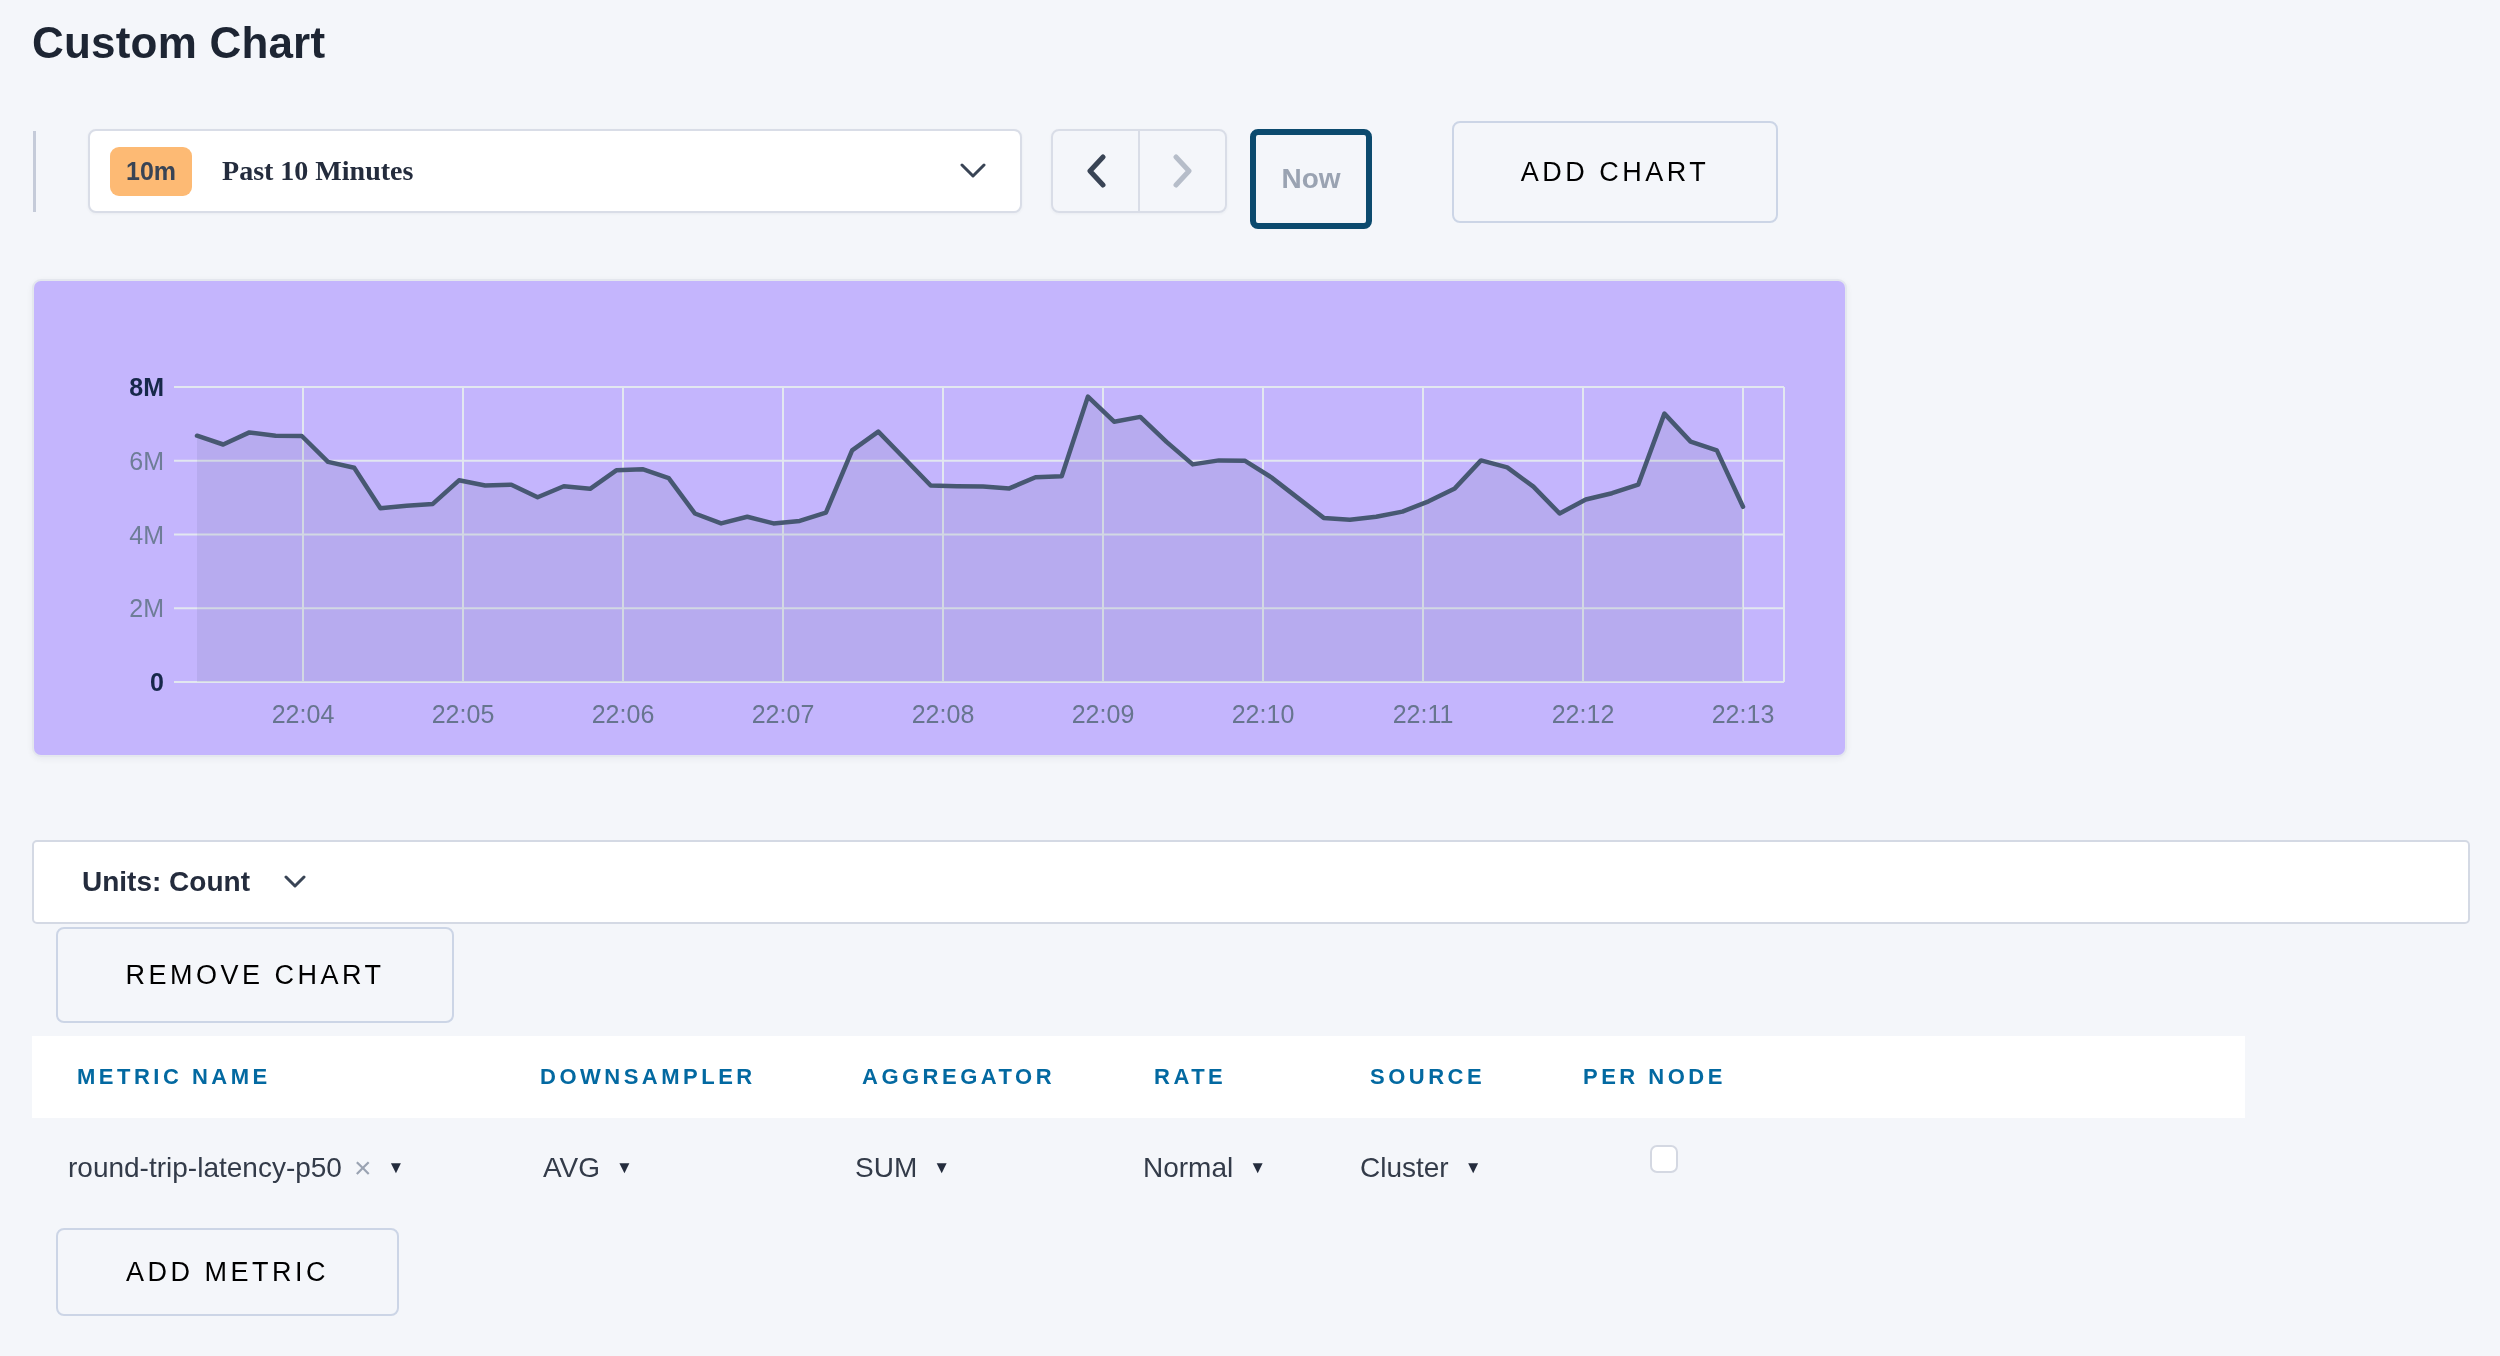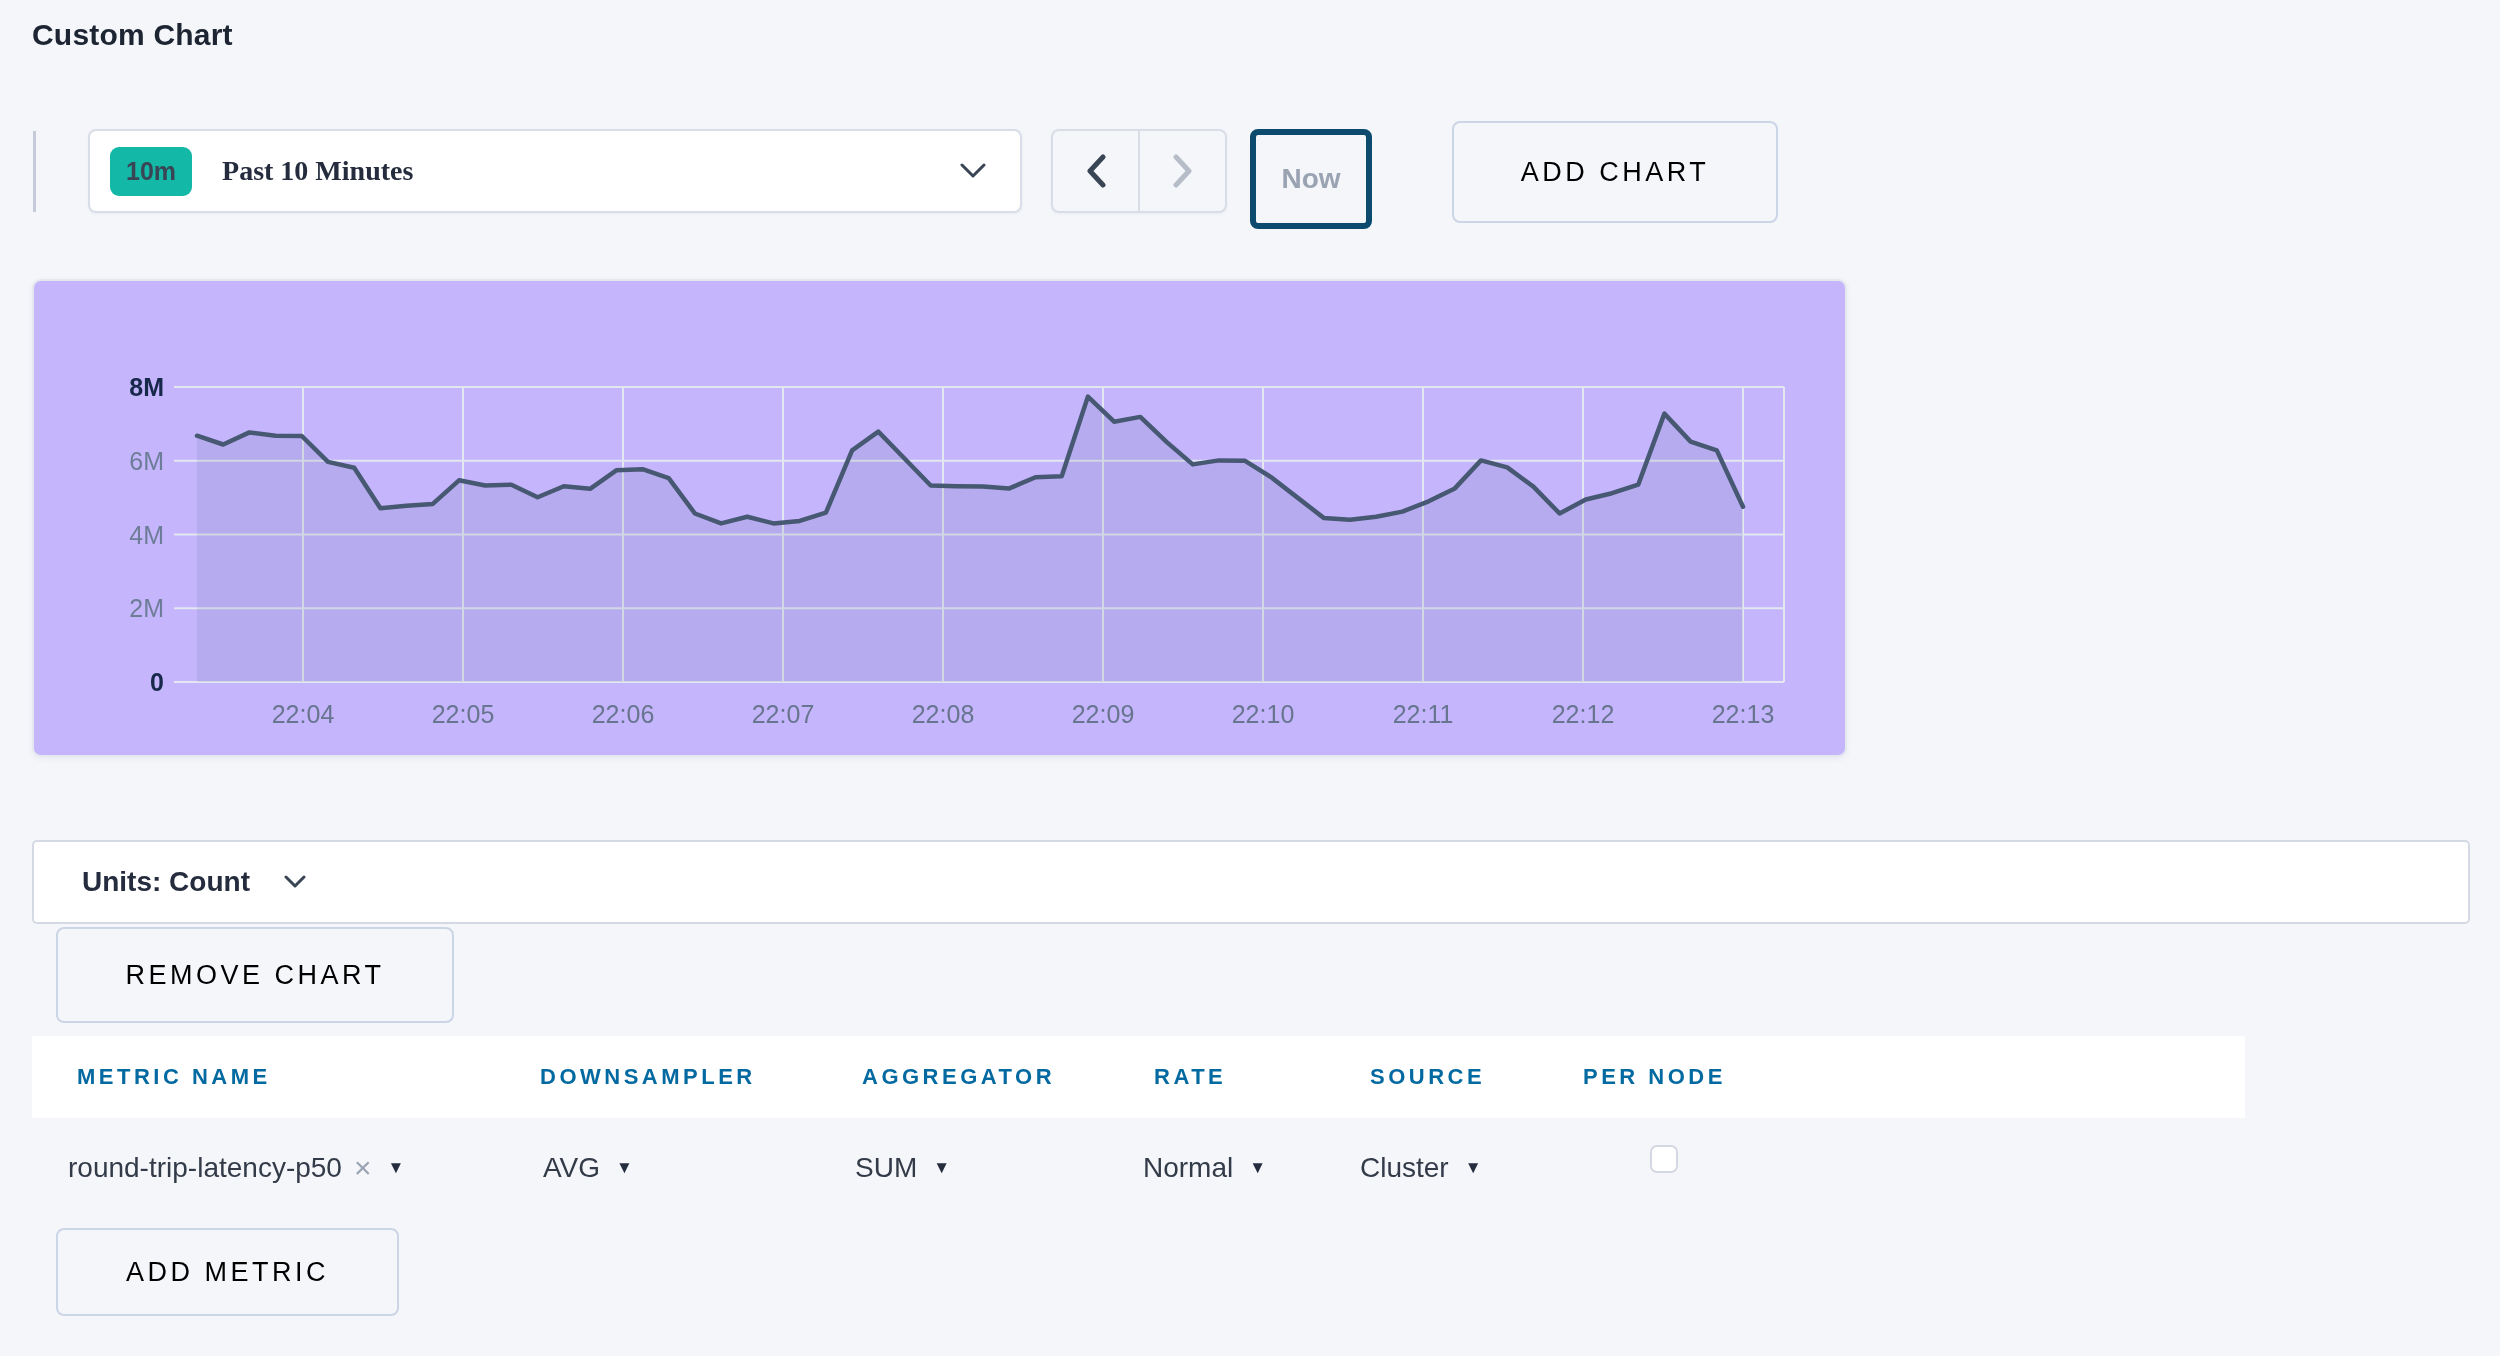--- a/index.html
+++ b/index.html
@@ -6,32 +6,32 @@
   html,body { background:#eef1f6; }
   #app {
     position:relative; width:2500px; height:1356px;
     background:#f4f6fa;
     font-family:"Liberation Sans","DejaVu Sans",sans-serif;
     color:#242c3d; overflow:hidden;
   }
   
   .page-title {
     position:absolute; left:32px; top:18px;
-    font-size:30px; font-weight:700; color:#1d2533; letter-spacing:.2px;
+    font-size:44px; font-weight:700; color:#1d2533; letter-spacing:.2px;
   }
   
   .left-rule { position:absolute; left:33px; top:131px; width:3px; height:81px; background:#c5cbd9; }
   .time-select {
     position:absolute; left:88px; top:129px; width:934px; height:84px;
     background:#fff; border:2px solid #d9dde7; border-radius:8px;
     display:flex; align-items:center; padding:0 34px 0 20px; cursor:pointer;
     box-shadow:0 1px 3px rgba(40,50,70,.05);
   }
   .range-badge {
-    background:#14b8a6; color:#394455; font-weight:700; font-size:25px;
+    background:#fdba74; color:#394455; font-weight:700; font-size:25px;
     padding:10px 16px; border-radius:9px; margin-right:30px;
   }
   .range-label { font-size:28px; font-weight:700; color:#242c3d; flex:1;font-family:Liberation Serif, serif; }
   .btn-group {
     position:absolute; left:1051px; top:129px; width:176px; height:84px;
     border:2px solid #d9dde7; border-radius:8px; display:flex;
     background:transparent; box-shadow:0 1px 3px rgba(40,50,70,.05);
   }
   .btn-group .nav-btn {
     flex:1; display:flex; align-items:center; justify-content:center; cursor:pointer;

